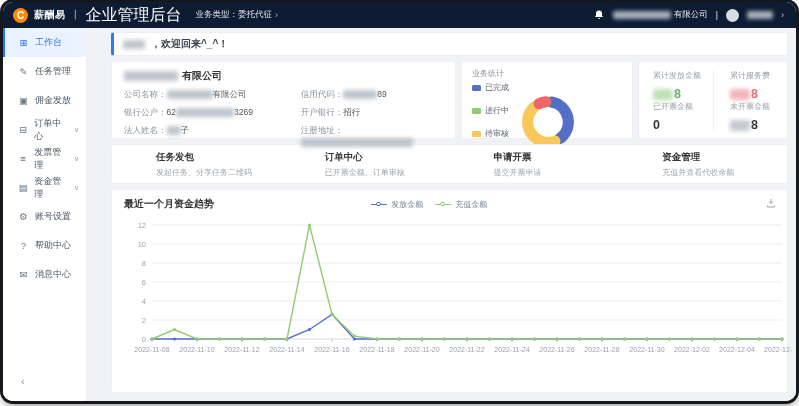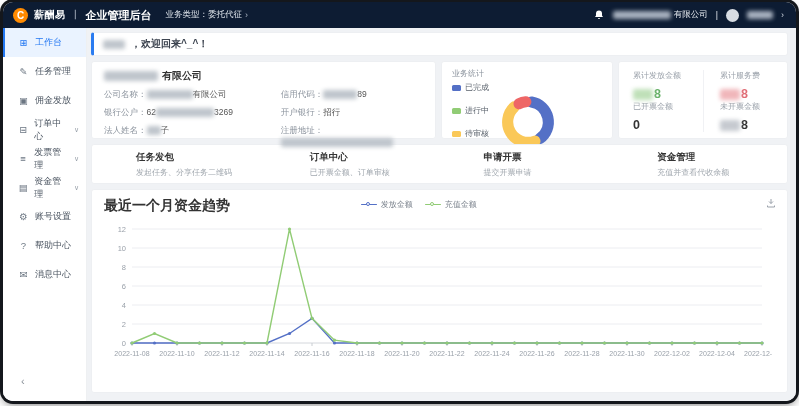--- a/index.html
+++ b/index.html
@@ -10,21 +10,21 @@
     box-shadow:0 0 0 3px #14171c, 0 4px 10px rgba(0,0,0,.5);
     display:flex; flex-direction:column; }
   
   .hdr { height:26px; background:#0d1c33; display:flex; align-items:center;
     padding:0 12px 0 10px; color:#fff; flex:0 0 auto; }
   .logo { width:15px; height:15px; border-radius:50%; background:#ff8a00; color:#fff;
     font-size:10px; font-weight:bold; display:flex; align-items:center; justify-content:center;
     margin-right:6px; }
   .brand { font-size:10px; font-weight:bold; letter-spacing:.5px; }
   .hsep { margin:0 5px; color:#b9c2cf; font-size:10px; }
-  .apptitle { font-size:11px; font-weight:bold; }
+  .apptitle { font-size:16px; font-weight:normal; }
   .biztype { margin-left:14px; font-size:8.5px; color:#dfe5ec; cursor:pointer; display:flex; align-items:center; gap:3px; }
   .biztype .chev { font-size:9px; color:#aab4c2; }
   .hdr-right { margin-left:auto; display:flex; align-items:center; gap:8px; }
   .bell { width:12px; height:12px; }
   .avatar { width:13px; height:13px; border-radius:50%; background:#d8dde3; }
   .hdr-right .txt { font-size:8.5px; color:#e7ebf1; }
   .hdr-right .chev { font-size:9px; color:#cfd6e0; }
   
   .blur { display:inline-block; height:9px; border-radius:2px; filter:blur(2px);
     background:#bfc5cc; vertical-align:middle; }
@@ -34,21 +34,21 @@
   .sidebar { width:84px; background:#fff; border-right:1px solid #eef0f2; display:flex;
     flex-direction:column; position:relative; flex:0 0 auto; }
   .side-item { height:29px; display:flex; align-items:center; gap:6px; padding:0 7px 0 13px;
     font-size:9px; color:#4a5460; cursor:pointer; border-left:2px solid transparent; }
   .side-item .sicon { width:11px; font-size:9.5px; color:#6b7682; text-align:center; }
   .side-item .schev { margin-left:auto; font-size:7px; color:#9aa2ab; }
   .side-item.active { color:#2478f2; background:#eaf3ff; border-left-color:#2478f2; }
   .side-item.active .sicon { color:#2478f2; }
   .collapse { margin-top:auto; margin-bottom:14px; padding-left:18px; color:#8b929a;
     font-size:11px; cursor:pointer; }
-  .main { flex:1; padding:4px 8px 8px 4px; display:flex; flex-direction:column; gap:5px; min-width:0; }
+  .main { flex:1; padding:4px 8px 8px 24px; display:flex; flex-direction:column; gap:5px; min-width:0; }
   .card { background:#fff; border:1px solid #edeff2; border-radius:3px; }
   
   .welcome { height:24px; display:flex; align-items:center; gap:6px;
     border-left:3px solid #2b7cf0; padding-left:9px; font-size:10px; font-weight:bold; color:#3d4450; }
   
   .cards-row { display:flex; gap:5px; height:78px; flex:0 0 auto; }
   .company-card { flex:0 0 345px; padding:7px 12px 6px; }
   .cc-title { font-size:10px; font-weight:bold; color:#333; display:flex; align-items:center; gap:4px; margin-bottom:6px; }
   .cc-grid { display:grid; grid-template-columns:1.2fr 1fr; row-gap:6px; column-gap:6px;
     font-size:8.5px; color:#555; }
@@ -66,21 +66,21 @@
   .sum-label { font-size:8px; color:#9aa1aa; }
   .sum-value { font-size:12.5px; font-weight:bold; display:flex; align-items:center; gap:1px; }
   
   .quick-card { height:40px; display:grid; grid-template-columns:repeat(4,1fr); align-items:center;
     flex:0 0 auto; }
   .qcol { padding-left:44px; cursor:pointer; }
   .qtitle { font-size:9.5px; font-weight:bold; color:#333; }
   .qdesc { font-size:8px; color:#a0a7ae; margin-top:3px; }
   
   .chart-card { flex:1; padding:7px 12px 4px; position:relative; min-height:0; }
-  .chart-title { font-size:14px; font-weight:bold; color:#333; }
+  .chart-title { font-size:10px; font-weight:bold; color:#333; }
   .chart-legend { position:absolute; left:47%; top:9px; transform:translateX(-50%);
     display:flex; gap:12px; }
   .cl-item { display:flex; align-items:center; gap:4px; font-size:8px; color:#7a828c; }
   .cl-mark { position:relative; width:16px; height:7px; }
   .cl-mark .ln { position:absolute; top:2.5px; left:0; right:0; height:1.6px; border-radius:1px; }
   .cl-mark .dt { position:absolute; left:5px; top:0.5px; width:4.5px; height:4.5px; border-radius:50%;
     background:#fff; border:1.4px solid; }
   .dl-icon { position:absolute; right:10px; top:7px; width:12px; height:12px; cursor:pointer; }
   .chart-wrap { margin-top:4px; }
 </style>

